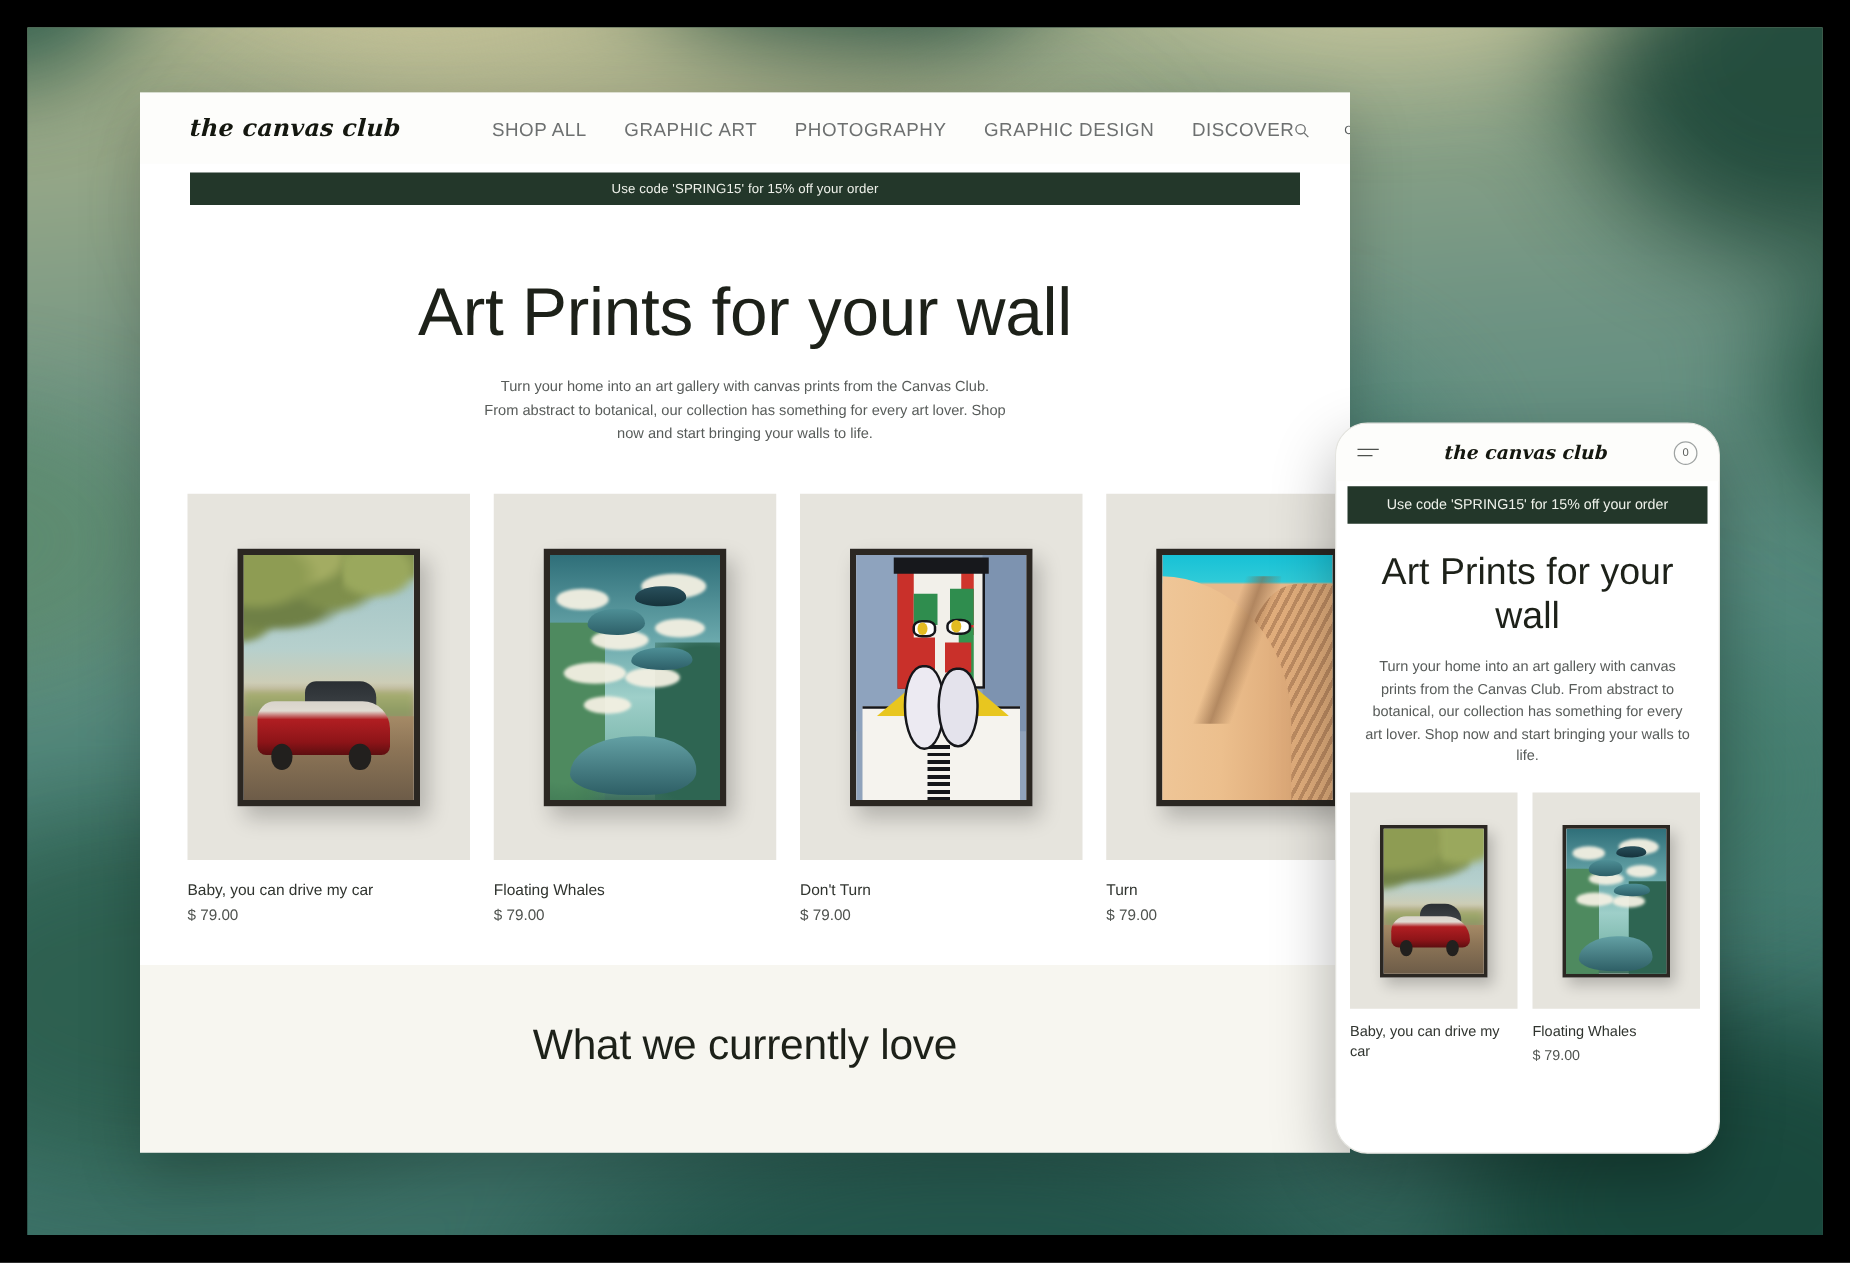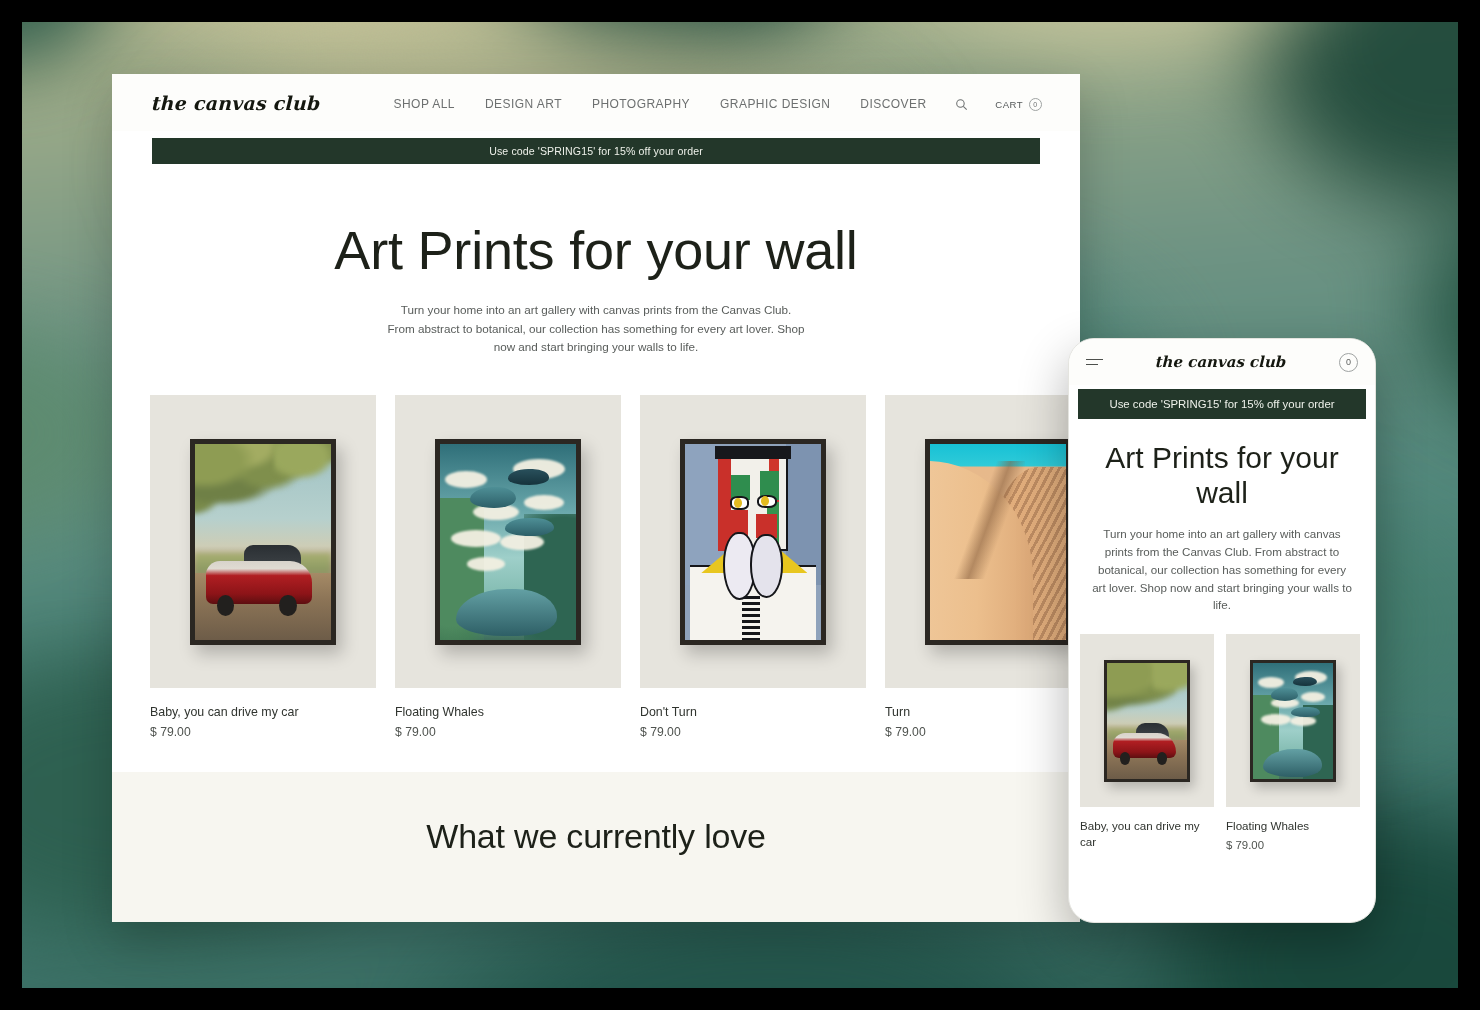--- a/index.html
+++ b/index.html
@@ -91,21 +91,21 @@
     transform: skewX(-3deg);
     white-space: nowrap;
   }
   .d-menu {
     display: flex;
     gap: 30px;
     margin-left: 73px;
     padding-top: 3px;
   }
   .d-menu a {
-    font-size: 12px;
+    font-size: 15px;
     letter-spacing: .45px;
     color: #6d7070;
     text-decoration: none;
     white-space: nowrap;
     text-align: right;
   }
   .d-right {
     margin-left: auto;
     display: flex;
     align-items: center;
@@ -441,21 +441,21 @@
     <div class="bg-layer" id="bg-hilite"></div>
   </div>
 
   <div id="desktop">
 
     <div class="d-nav">
       <div class="logo">the canvas club</div>
 
       <nav class="d-menu">
         <a>SHOP ALL</a>
-        <a>DESIGN ART</a>
+        <a>GRAPHIC ART</a>
         <a>PHOTOGRAPHY</a>
         <a>GRAPHIC DESIGN</a>
         <a>DISCOVER</a>
       </nav>
 
       <div class="d-right">
         <span>
           <svg class="mag" viewBox="0 0 16 16" fill="none" stroke="#6d7070" stroke-width="1.3">
             <circle cx="6.7" cy="6.7" r="4.6"></circle>
               <line x1="10.2" y1="10.2" x2="14.4" y2="14.4"></line>

